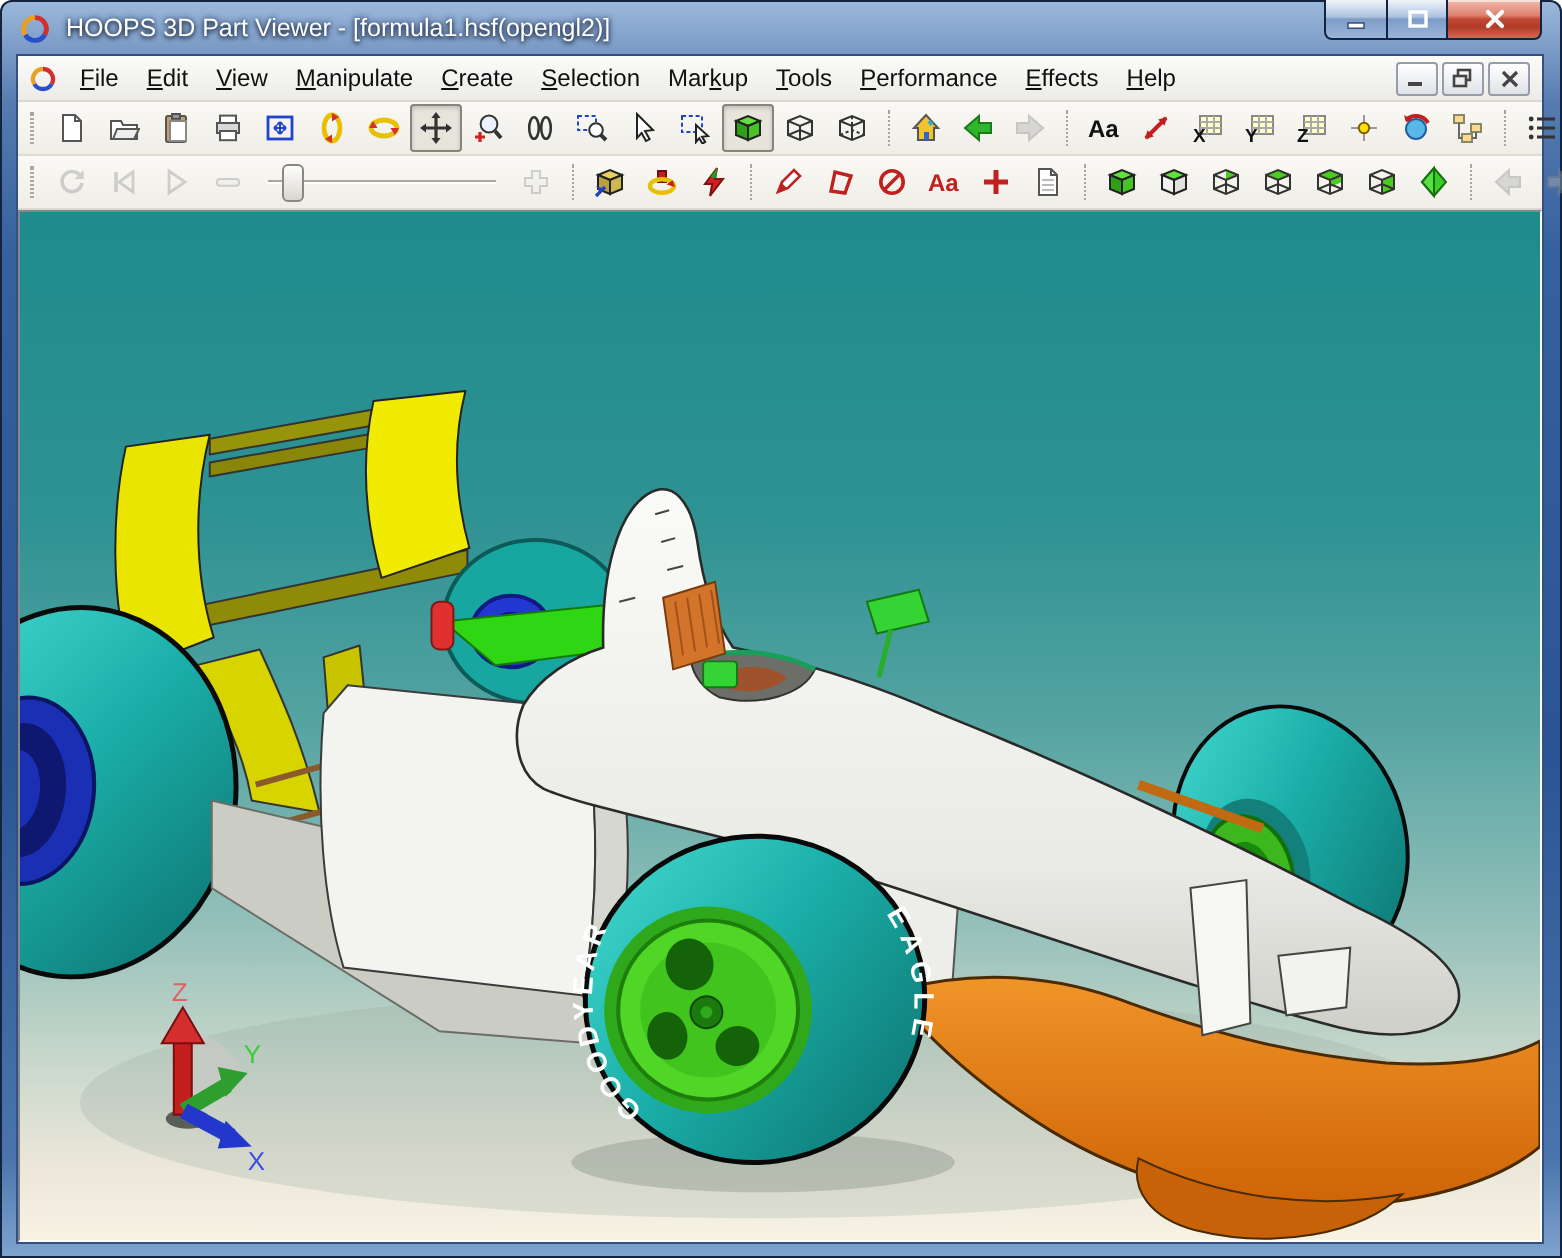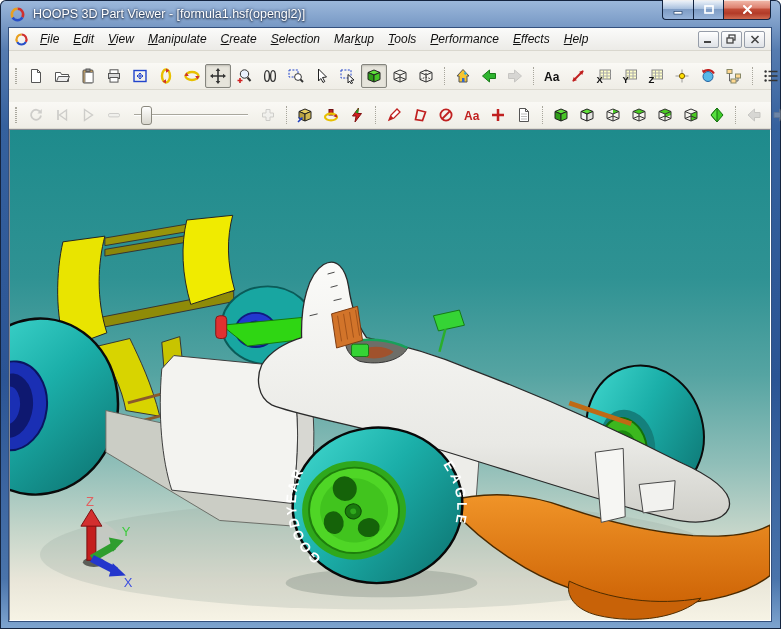--- a/index.html
+++ b/index.html
@@ -16,27 +16,27 @@
     background:linear-gradient(180deg,rgba(255,255,255,.85),rgba(200,215,235,.45) 45%,rgba(100,130,175,.40) 50%,rgba(170,195,230,.55));
     box-shadow:inset 0 1px 0 rgba(255,255,255,.6);}
   .cap-btn.min{width:30px;border-radius:0 0 0 4px;border-right:none;}
   .cap-btn.max{width:29px;}
   .cap-btn.close{width:46px;border-radius:0 0 4px 0;border-left:none;
     background:linear-gradient(180deg,#F2BCAD,#DE8371 40%,#C14B36 50%,#B23A28 70%,#D06A50);}
   .client{position:absolute;left:9px;right:10px;top:28px;bottom:8px;background:#F1F0EA;
     display:flex;flex-direction:column;box-shadow:0 0 0 1px #33507E;}
   .menubar{height:22px;display:flex;align-items:center;padding:0 3px;font-size:12px;color:#101010;
     background:linear-gradient(#FBFBFA,#ECEBE7);border-bottom:1px solid #D9D7CE;}
-  .menu-item{padding:2px 7px 3px;cursor:default;font-style:italic;}
+  .menu-item{padding:2px 7px 3px;cursor:default;}
   .menu-item u{text-decoration:underline;}
   .mdi-group{margin-left:auto;display:flex;gap:2px;padding-right:3px;}
   .mdi-btn{width:19px;height:15px;border:1px solid #969DA9;border-radius:2px;
     background:linear-gradient(#FFFFFF,#DFE2E7);display:flex;align-items:center;justify-content:center;}
   .toolbar{height:26px;display:flex;align-items:center;padding:0 3px;
-    background:linear-gradient(#FAF9F5,#EFEDE6);border-bottom:1px solid #DCDAD1;margin-top:12px;}
+    background:linear-gradient(#FAF9F5,#EFEDE6);border-bottom:1px solid #DCDAD1;}
   .tb-grip{width:3px;height:16px;margin:0 6px 0 3px;
     border-left:1px dotted #ABA99F;border-right:1px dotted #ABA99F;}
   .tb-btn{width:24px;height:22px;display:flex;align-items:center;justify-content:center;
     border:1px solid transparent;border-radius:2px;flex:0 0 auto;}
   .tb-btn.pressed{border-color:#85857E;background:#E6E4DB;box-shadow:inset 0 1px 2px rgba(0,0,0,.18);}
   .tb-btn.disabled{opacity:.42;filter:grayscale(1);}
   .tb-sep{width:0;height:18px;border-left:1px dotted #A8A69C;margin:0 5px;}
   .tb-slider{position:relative;width:118px;height:20px;margin:0 5px;flex:0 0 auto;}
   .tb-slider .track{position:absolute;left:2px;right:2px;top:9px;height:1px;background:#A9A79D;border-bottom:1px solid #FFF;}
   .tb-slider .thumb{position:absolute;top:1px;width:9px;height:17px;border:1px solid #8A887E;border-radius:3px;

